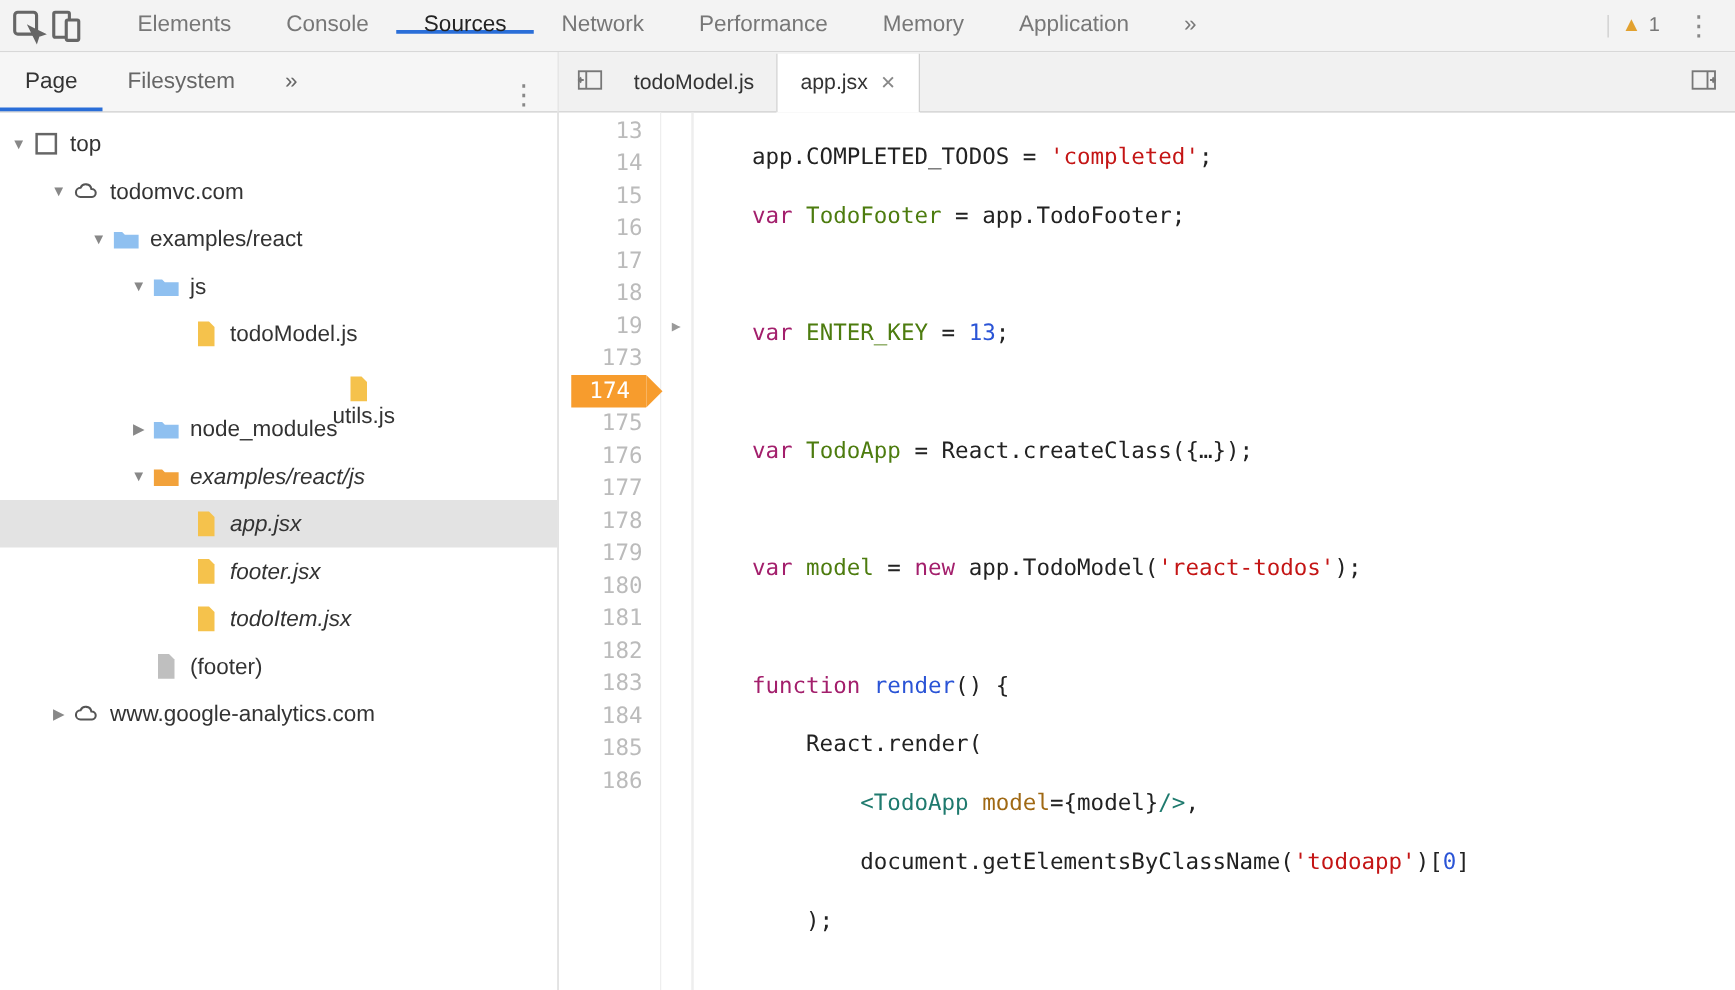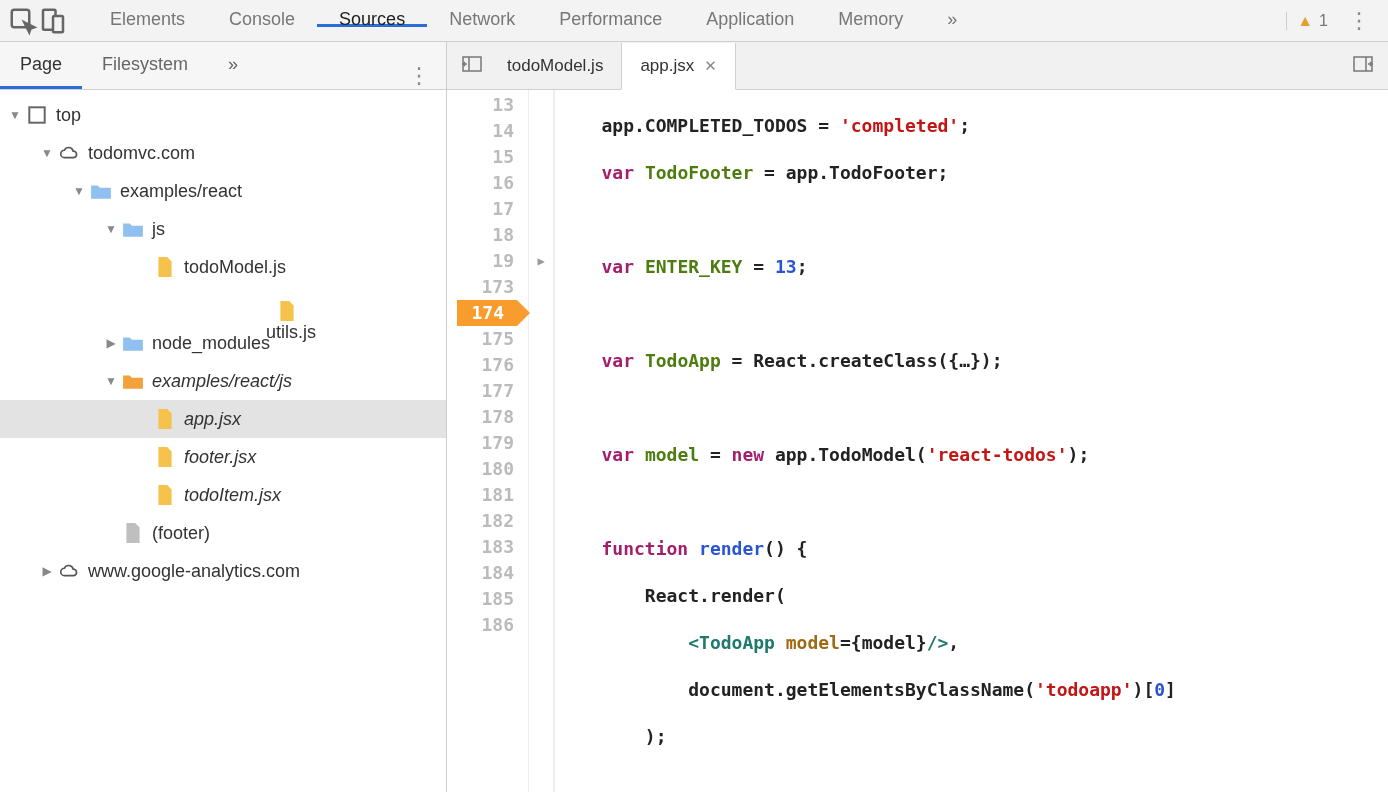--- a/index.html
+++ b/index.html
@@ -130,21 +130,20 @@
 .etab.active { background: #fff; border: 1px solid #d0d0d0; border-bottom: 1px solid #fff; border-top: none; margin-bottom: -1px; }
 .etab .close { margin-left: 10px; color: #888; font-size: 15px; }
 .espacer { flex: 1; }
 
 .code-area {
   display: flex;
   flex: 1;
   font-family: Menlo, Consolas, monospace;
   font-size: 18px;
   overflow: hidden;
-  font-weight: bold;
 }
 .gutter {
   width: 82px;
   text-align: right;
   background: #fff;
   border-right: 1px solid #eee;
   padding-top: 2px;
   color: #bbb;
   position: relative;
 }
@@ -199,22 +198,22 @@
         <rect x="4" y="3" width="10" height="16" rx="1"></rect>
         <rect x="12" y="8" width="8" height="13" rx="1" fill="#f3f3f3"></rect>
       </svg>
   </div>
   <div class="tabs">
     <div class="tab">Elements</div>
     <div class="tab">Console</div>
     <div class="tab active">Sources</div>
     <div class="tab">Network</div>
     <div class="tab">Performance</div>
+    <div class="tab">Memory</div>
     <div class="tab">Application</div>
-    <div class="tab">Memory</div>
     <div class="tab">»</div>
   </div>
   <div class="warn-group">
     <span class="warn-tri">▲</span>
     <span>1</span>
   </div>
   <div class="kebab">⋮</div>
 </div>
 
 <div class="content">

